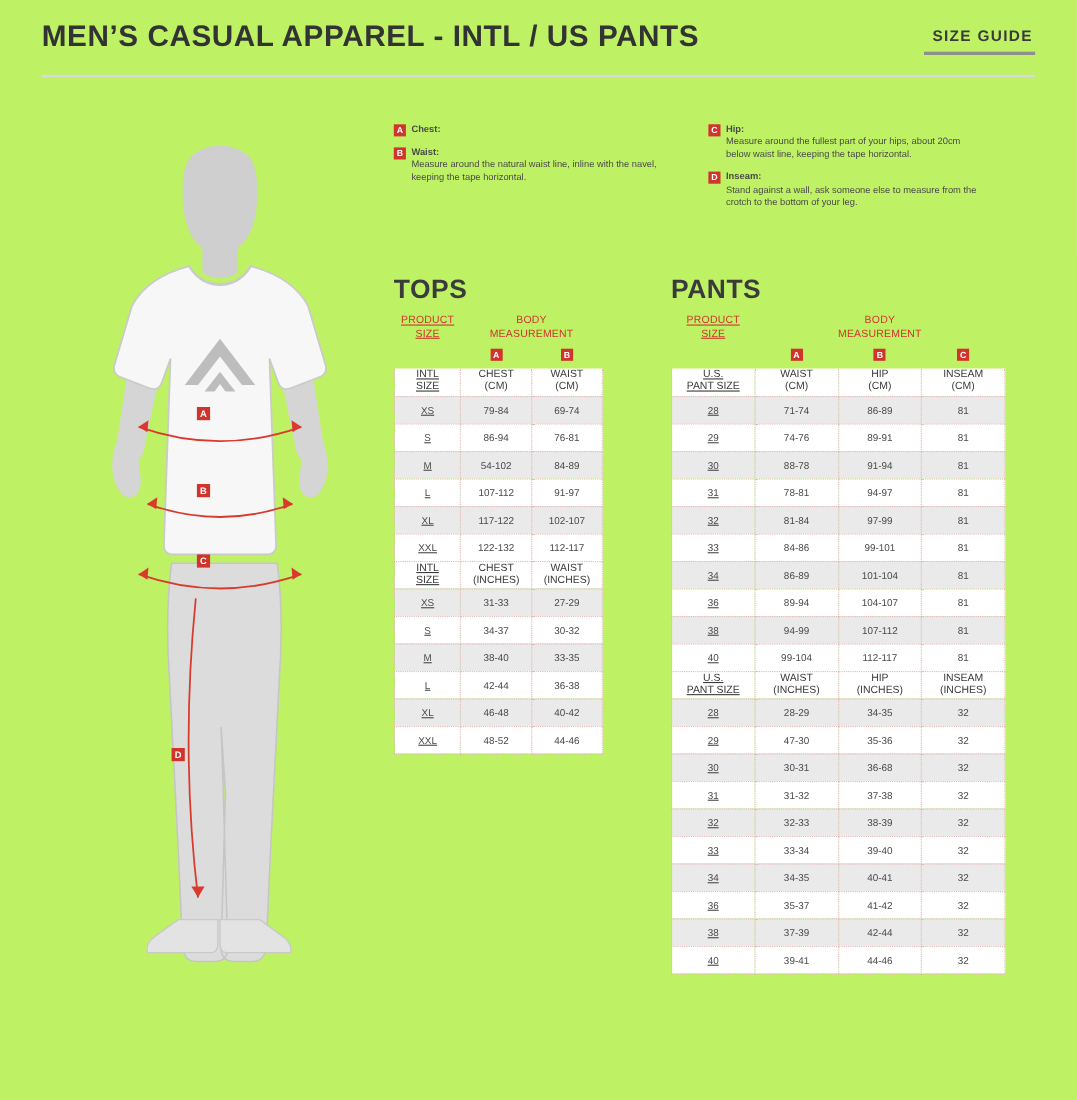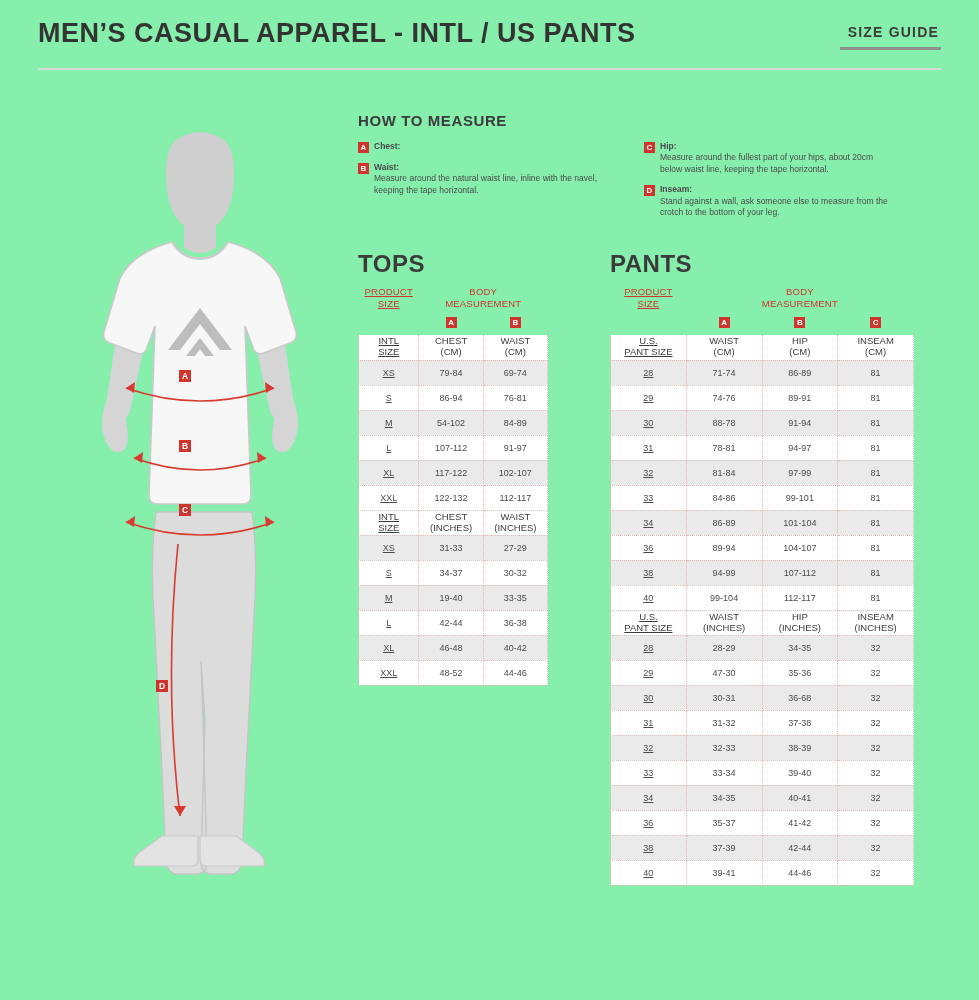--- a/index.html
+++ b/index.html
@@ -7,21 +7,21 @@
     margin: 0; padding: 0;
     background: #ffffff;
     font-family: "Liberation Sans", sans-serif;
     color: #3b3b3b;
   }
   .page {
     position: relative;
     width: 979px;
     height: 1000px;
     overflow: hidden;
-    background: #86efac;
+    background: #bef264;
   }
 
   
   .header {
     position: absolute;
     left: 38px; top: 18px; right: 38px;
     height: 52px;
   }
   .header-title {
     font-size: 27px;
@@ -238,21 +238,20 @@
         <path d="M120 696 l-6 -10 l12 0 z"></path>
       </g>
     </svg>
     <div class="fig-letter" style="left:119px; top:250px;">A</div>
     <div class="fig-letter" style="left:119px; top:320px;">B</div>
     <div class="fig-letter" style="left:119px; top:384px;">C</div>
     <div class="fig-letter" style="left:96px; top:560px;">D</div>
   </div>
 
   <div class="howto">
-    <div class="howto-title">HOW TO MEASURE</div>
     <div class="howto-cols">
       <div class="howto-col">
         <div class="howto-item">
           <div class="letter-box">A</div>
           <div class="howto-text">
             <span class="howto-label">Chest:</span>
           </div>
         </div>
         <div class="howto-item">
           <div class="letter-box">B</div>
@@ -363,21 +362,21 @@
           <td>31-33</td>
           <td>27-29</td>
         </tr>
         <tr class="plain">
           <td>S</td>
           <td>34-37</td>
           <td>30-32</td>
         </tr>
         <tr class="alt">
           <td>M</td>
-          <td>19-40</td>
+          <td>38-40</td>
           <td>33-35</td>
         </tr>
         <tr class="plain">
           <td>L</td>
           <td>42-44</td>
           <td>36-38</td>
         </tr>
         <tr class="alt">
           <td>XL</td>
           <td>46-48</td>

